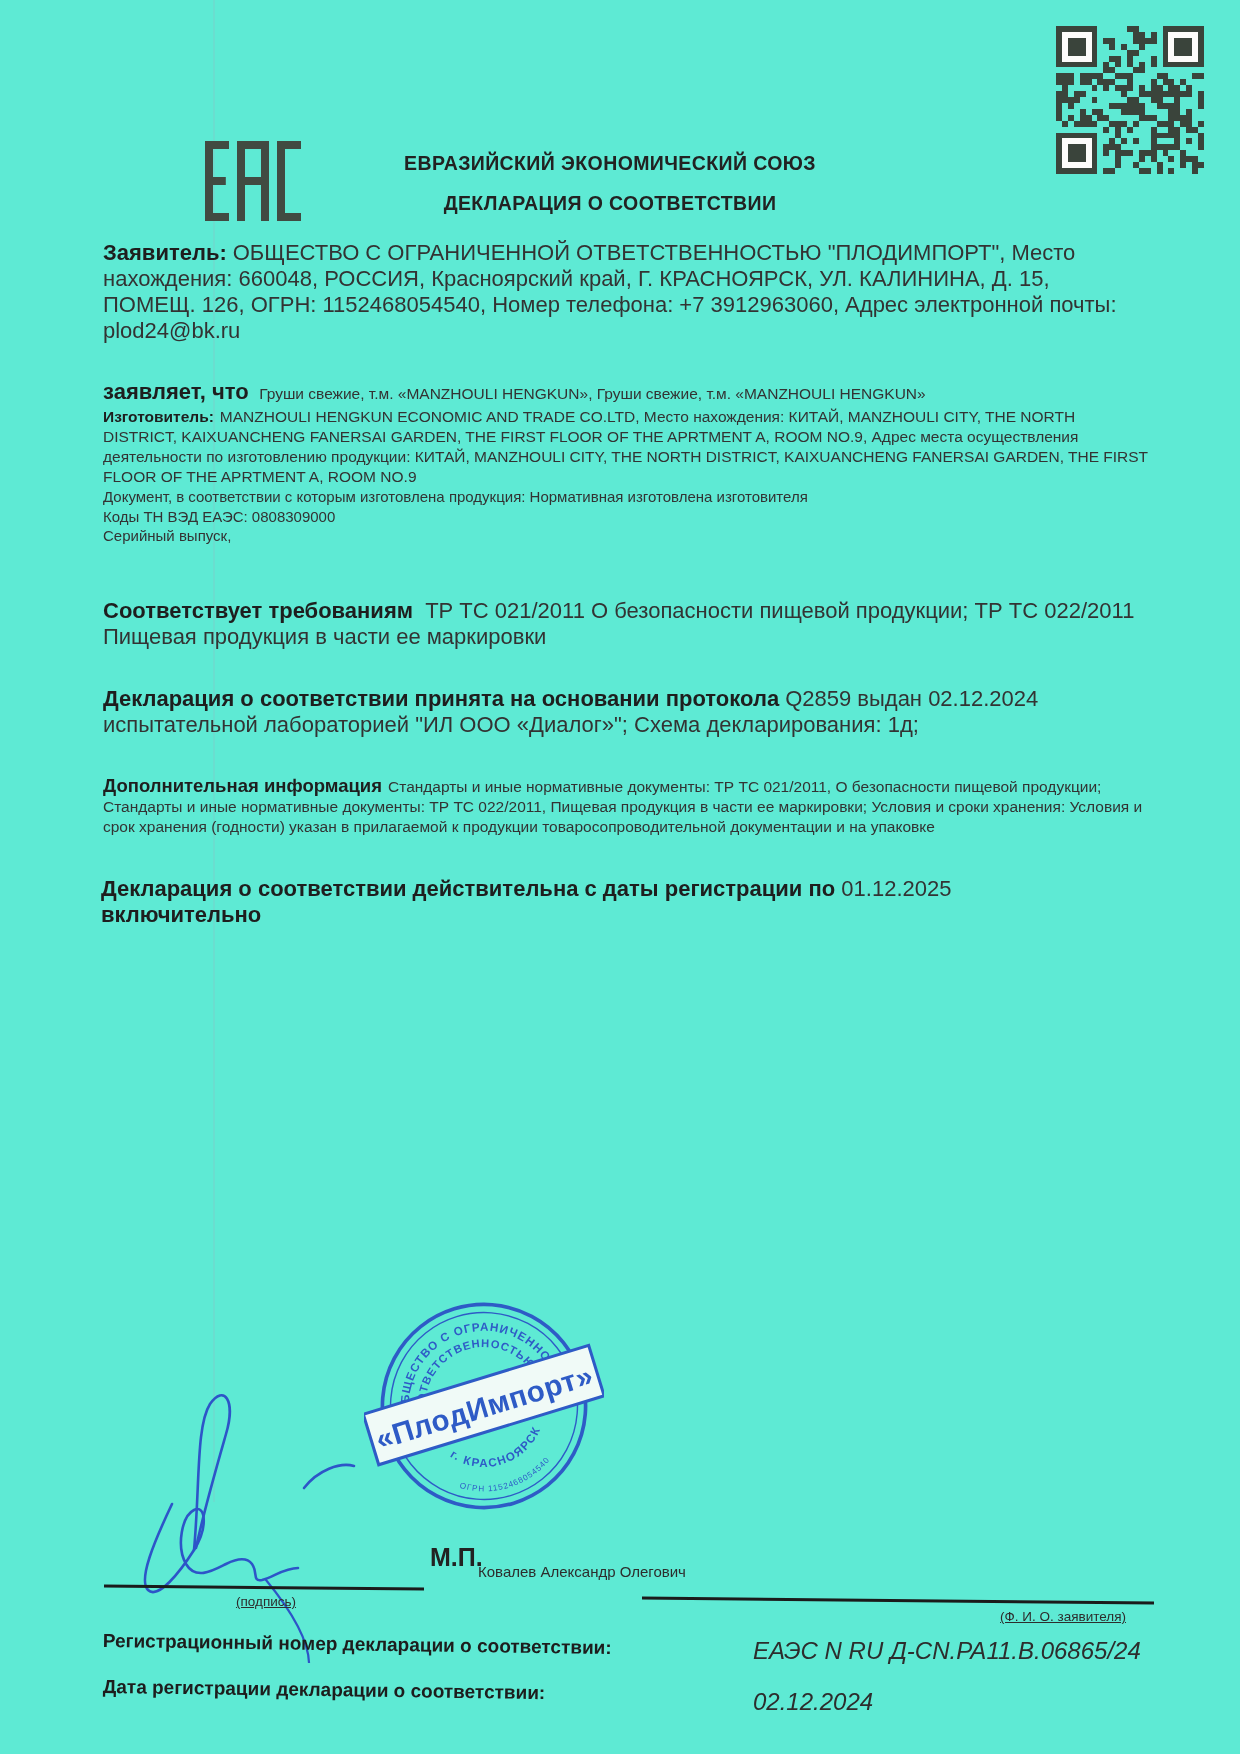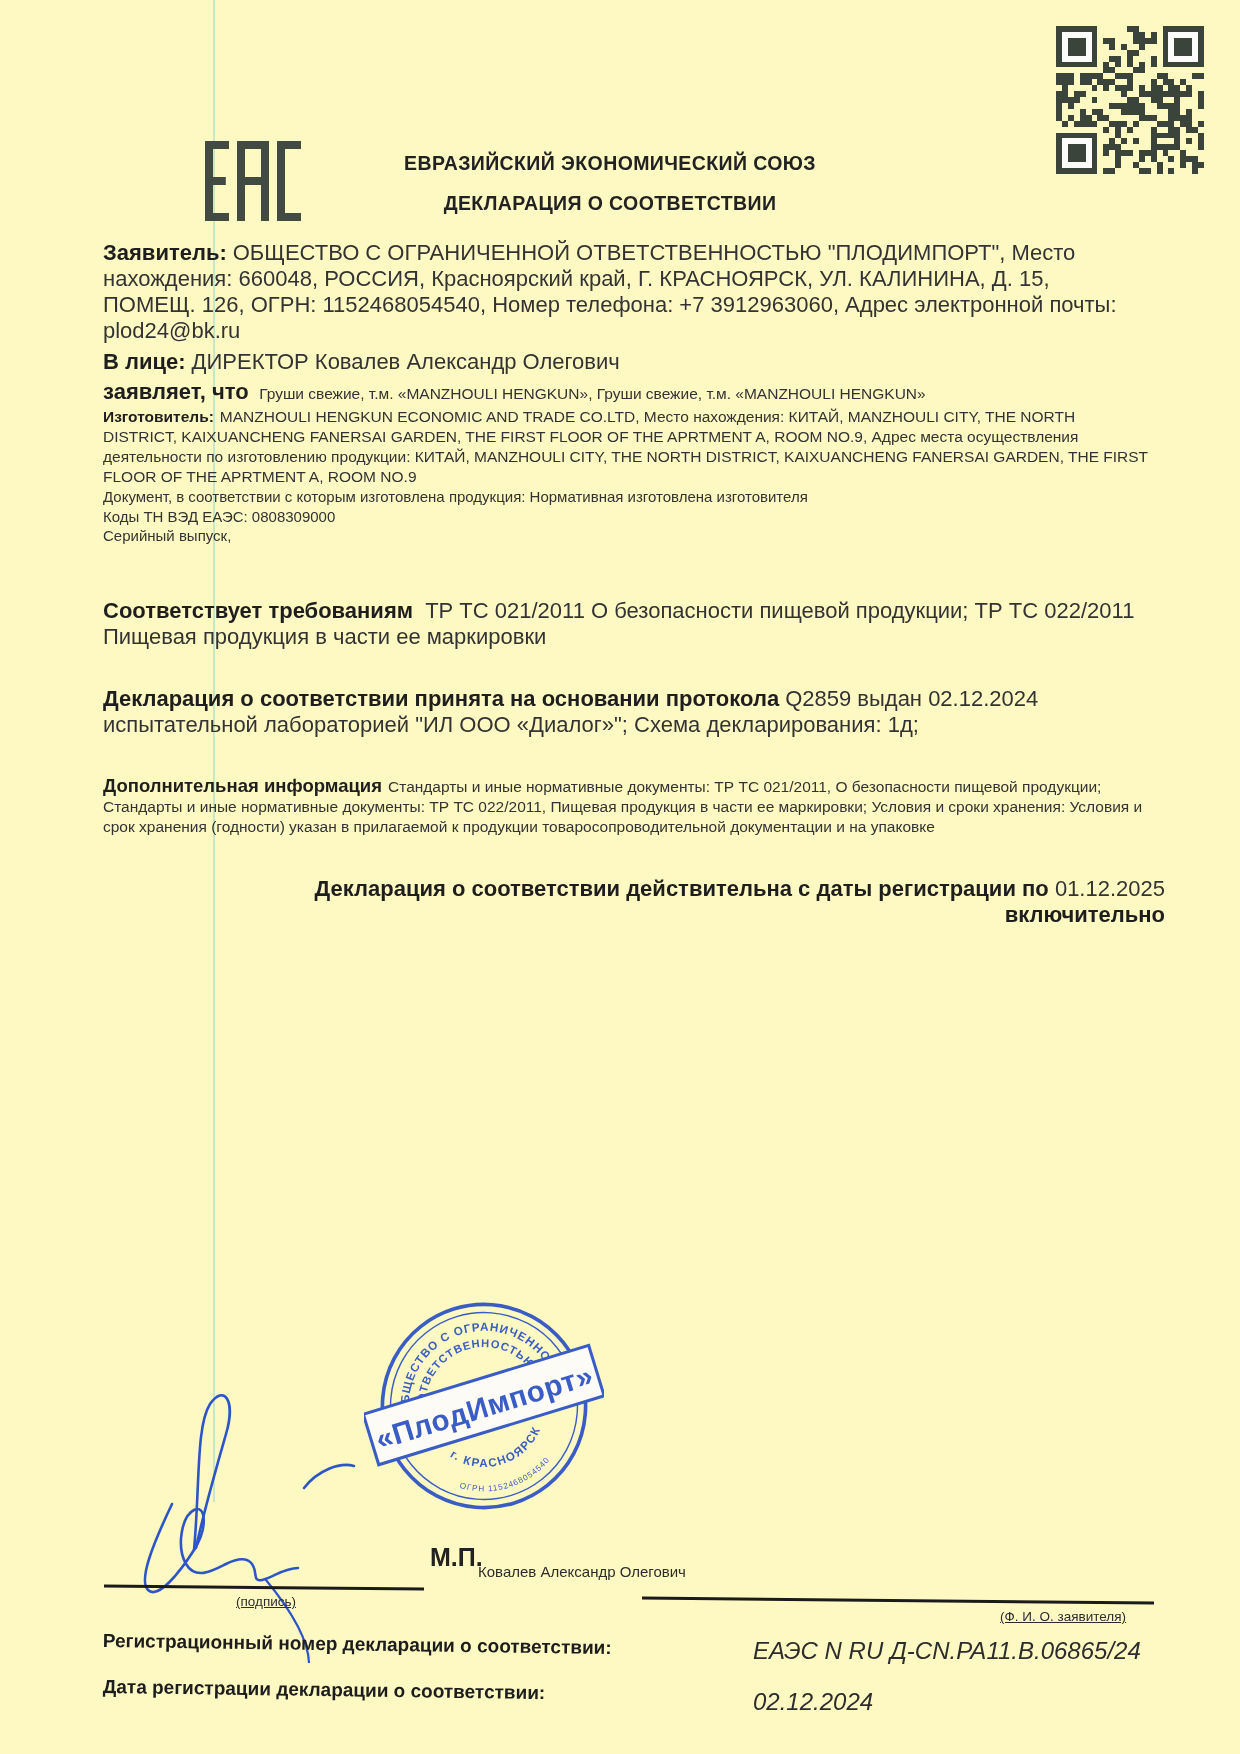--- a/index.html
+++ b/index.html
@@ -1,18 +1,18 @@
 <!DOCTYPE html>
 <html lang="ru"><head>
 <meta charset="utf-8">
 <style>
   html,body{margin:0;padding:0;background:#e8e8e8;}
   .page{
     position:relative;width:1240px;height:1754px;margin:0 auto;
-    background:#fef9c3;overflow:hidden;
+    background:#5eead4;overflow:hidden;
     font-family:"Liberation Sans",sans-serif;color:#333;
   }
   .scanline{position:absolute;left:213px;top:0;width:2px;height:1502px;
     background:rgba(125,205,200,.40);}
   .abs{position:absolute;}
   .titles{left:250px;top:152px;width:720px;text-align:center;}
   .title-line{font-size:19.5px;font-weight:bold;color:#222;letter-spacing:.4px;}
   .title-line+.title-line{margin-top:17px;}
   .para{margin:0;}
   .lbl{font-weight:bold;color:#1e1e1e;margin-right:6px;}
@@ -20,21 +20,21 @@
   .t15{font-size:15.5px;line-height:20px;}
   .p-applicant{left:103px;top:240px;width:1045px;}
   .p-person{left:103px;top:349px;width:1045px;}
   .p-declares{left:103px;top:379px;width:1045px;}
   .p-declares .mfr{margin-top:2px;}
   .p-declares .docline{font-size:15px;line-height:19.5px;}
   .p-compliance{left:103px;top:598px;width:1050px;}
   .p-basis{left:103px;top:686px;width:1050px;}
   .p-additional{left:103px;top:776px;width:1050px;}
   .p-additional .lead{font-size:18.5px;}
-  .p-validity{left:115px;top:876px;width:1050px;text-align:right;}
+  .p-validity{left:101px;top:876px;width:1050px;}
   .b{font-weight:bold;color:#1e1e1e;}
   .eac-mark{left:205px;top:134px;}
   .qr{left:1056px;top:26px;}
   .sig-svg{left:108px;top:1318px;pointer-events:none;}
   .stamp-svg{left:364px;top:1278px;opacity:.93;pointer-events:none;}
   .mp{left:430px;top:1543px;font-size:25px;font-weight:bold;color:#222;}
   .name{left:478px;top:1563px;font-size:15px;color:#2d2d2d;}
   .rule{position:absolute;height:2.5px;background:#1b1b1b;}
   .rule1{left:104px;top:1586px;width:320px;transform:rotate(.5deg);}
   .rule2{left:642px;top:1599px;width:512px;transform:rotate(.55deg);}
@@ -291,21 +291,20 @@
       </svg>
   </div>
 
   <div class="abs titles">
     <div class="title-line">ЕВРАЗИЙСКИЙ ЭКОНОМИЧЕСКИЙ СОЮЗ</div>
     <div class="title-line">ДЕКЛАРАЦИЯ О СООТВЕТСТВИИ</div>
   </div>
 
   <p class="abs para t18 p-applicant"><span class="lbl">Заявитель:</span><span>ОБЩЕСТВО С ОГРАНИЧЕННОЙ ОТВЕТСТВЕННОСТЬЮ "ПЛОДИМПОРТ", Место нахождения: 660048, РОССИЯ,  Красноярский край, Г. КРАСНОЯРСК, УЛ. КАЛИНИНА, Д. 15, ПОМЕЩ. 126, ОГРН: 1152468054540, Номер телефона: +7 3912963060, Адрес электронной почты: plod24@bk.ru</span></p>
 
-  <p class="abs para t18 p-person"><span class="lbl">В лице:</span><span>ДИРЕКТОР Ковалев Александр Олегович</span></p>
 
   <div class="abs p-declares">
     <p class="para"><span class="lbl t18">заявляет, что</span>
       <span class="t15">Груши свежие, т.м.  «MANZHOULI HENGKUN», Груши свежие, т.м.  «MANZHOULI HENGKUN»</span></p>
     <p class="para t15 mfr"><span class="lbl" style="font-size:15.5px">Изготовитель:</span><span>MANZHOULI HENGKUN ECONOMIC AND TRADE CO.LTD, Место нахождения: КИТАЙ, MANZHOULI CITY, THE NORTH DISTRICT, KAIXUANCHENG FANERSAI GARDEN, THE FIRST FLOOR OF THE APRTMENT A, ROOM NO.9, Адрес места осуществления деятельности по изготовлению продукции: КИТАЙ, MANZHOULI CITY, THE NORTH DISTRICT, KAIXUANCHENG FANERSAI GARDEN, THE FIRST FLOOR OF THE APRTMENT A, ROOM NO.9</span></p>
     <p class="para docline">Документ, в соответствии с которым изготовлена продукция: Нормативная изготовлена изготовителя</p>
     <p class="para docline">Коды ТН ВЭД ЕАЭС: 0808309000</p>
     <p class="para docline">Серийный выпуск,</p>
   </div>
 

